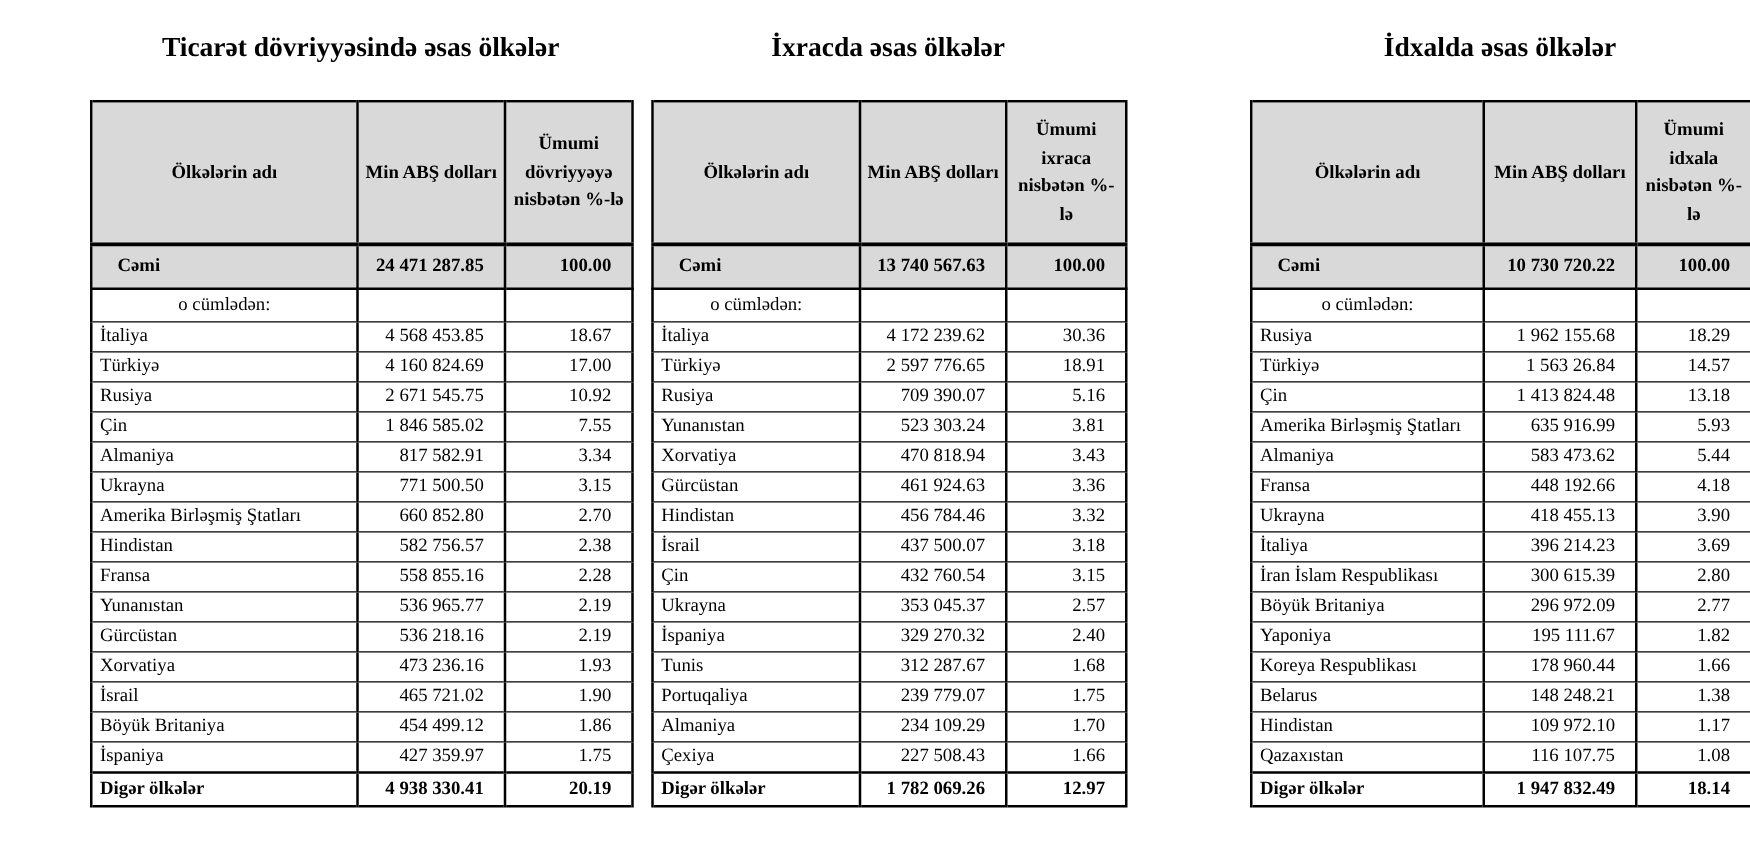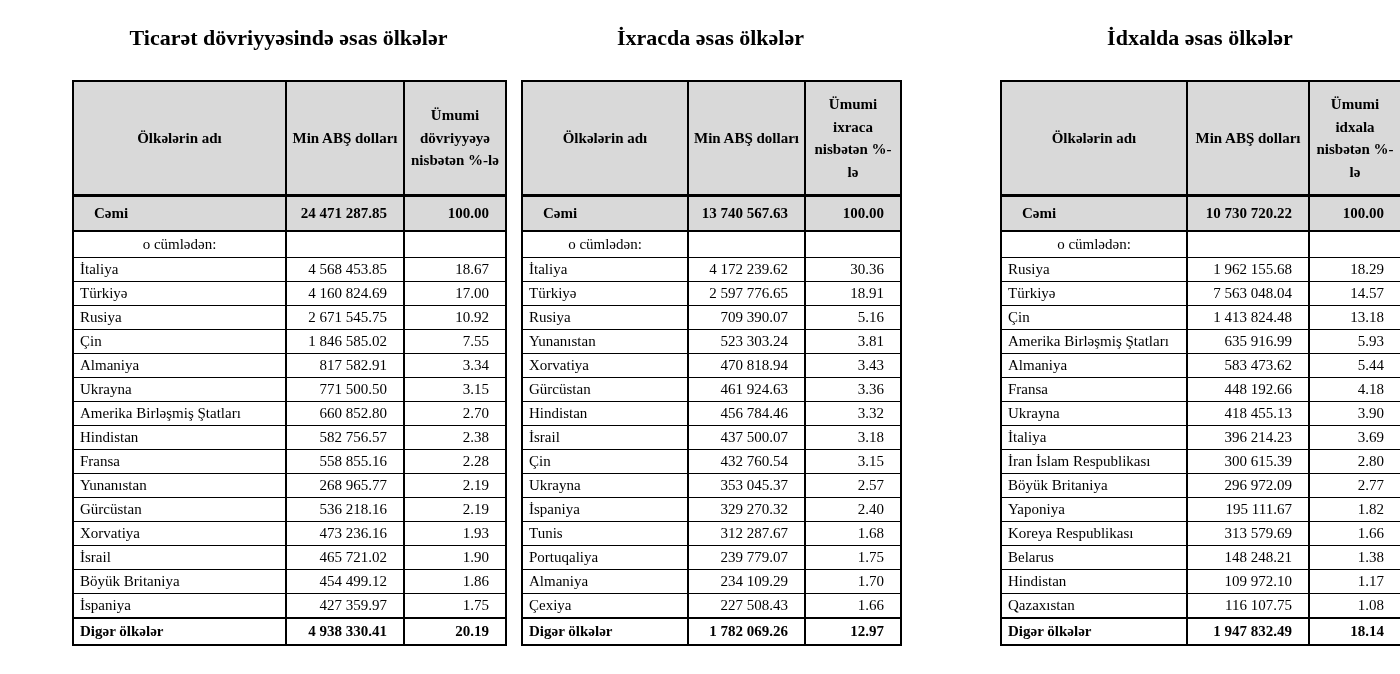--- a/index.html
+++ b/index.html
@@ -151,21 +151,21 @@
           <td class="num">582 756.57</td>
           <td class="num">2.38</td>
         </tr>
         <tr>
           <td class="name">Fransa</td>
           <td class="num">558 855.16</td>
           <td class="num">2.28</td>
         </tr>
         <tr>
           <td class="name">Yunanıstan</td>
-          <td class="num">268 965.77</td>
+          <td class="num">536 965.77</td>
           <td class="num">2.19</td>
         </tr>
         <tr>
           <td class="name">Gürcüstan</td>
           <td class="num">536 218.16</td>
           <td class="num">2.19</td>
         </tr>
         <tr>
           <td class="name">Xorvatiya</td>
           <td class="num">473 236.16</td>
@@ -339,21 +339,21 @@
       </tr>
     </tbody>
     <tbody class="rows">
         <tr>
           <td class="name">Rusiya</td>
           <td class="num">1 962 155.68</td>
           <td class="num">18.29</td>
         </tr>
         <tr>
           <td class="name">Türkiyə</td>
-          <td class="num">7 563 048.04</td>
+          <td class="num">1 563 26.84</td>
           <td class="num">14.57</td>
         </tr>
         <tr>
           <td class="name">Çin</td>
           <td class="num">1 413 824.48</td>
           <td class="num">13.18</td>
         </tr>
         <tr>
           <td class="name">Amerika Birləşmiş Ştatları</td>
           <td class="num">635 916.99</td>
@@ -389,21 +389,21 @@
           <td class="num">296 972.09</td>
           <td class="num">2.77</td>
         </tr>
         <tr>
           <td class="name">Yaponiya</td>
           <td class="num">195 111.67</td>
           <td class="num">1.82</td>
         </tr>
         <tr>
           <td class="name">Koreya Respublikası</td>
-          <td class="num">313 579.69</td>
+          <td class="num">178 960.44</td>
           <td class="num">1.66</td>
         </tr>
         <tr>
           <td class="name">Belarus</td>
           <td class="num">148 248.21</td>
           <td class="num">1.38</td>
         </tr>
         <tr>
           <td class="name">Hindistan</td>
           <td class="num">109 972.10</td>

